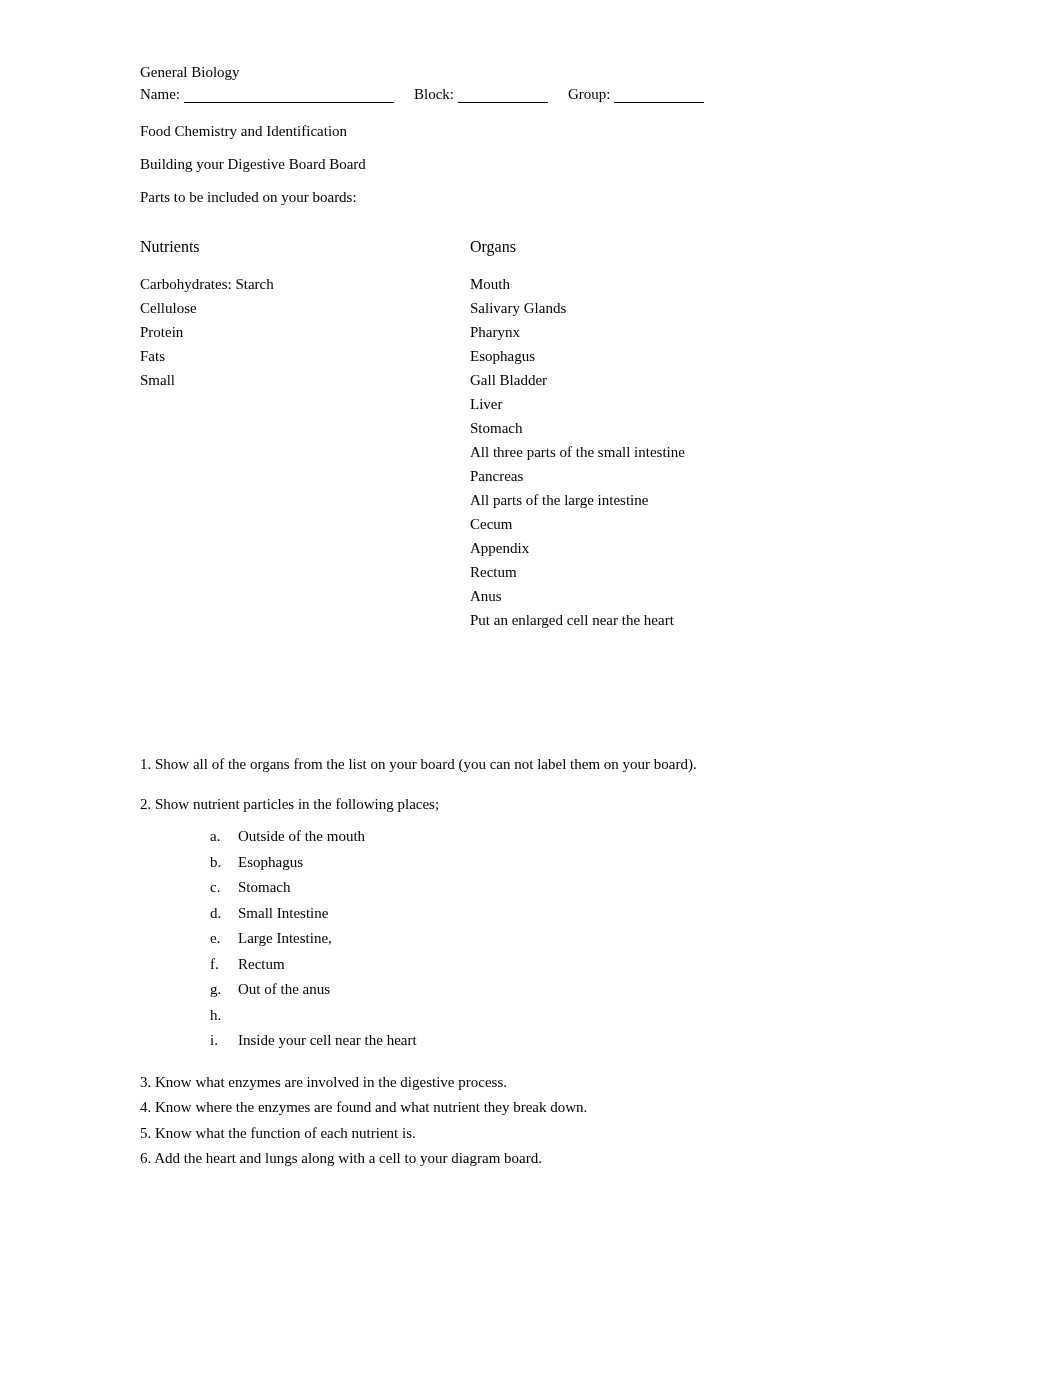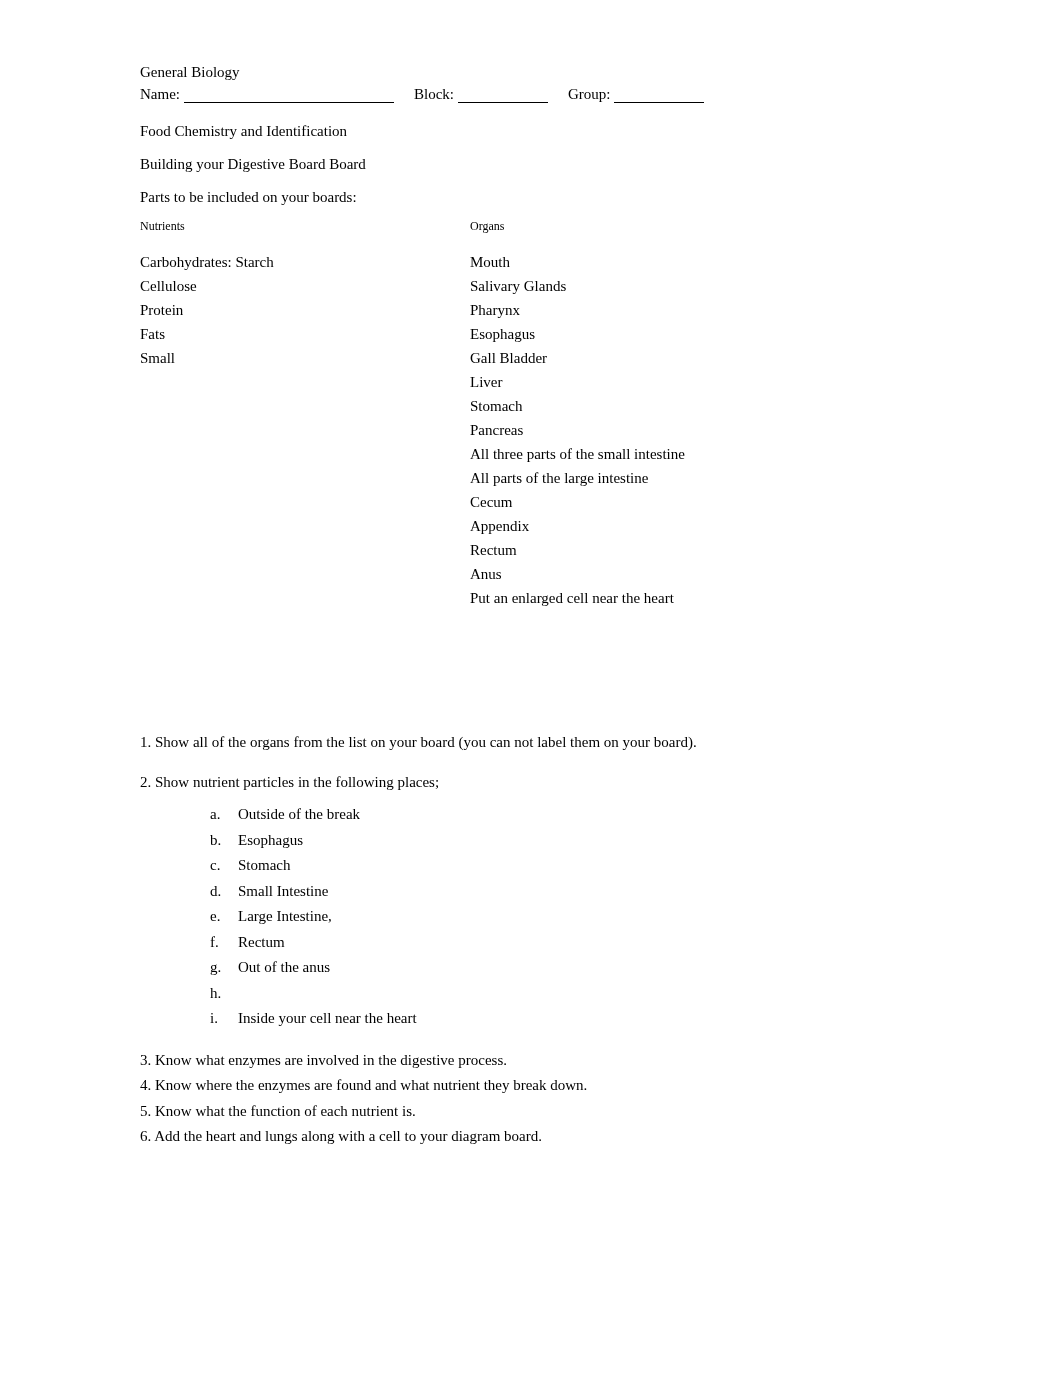--- a/index.html
+++ b/index.html
@@ -63,35 +63,35 @@
     .food-chemistry {
       font-size: 15px;
       margin-bottom: 16px;
     }
     .building-digestive {
       font-size: 15px;
       margin-bottom: 16px;
     }
     .parts-included {
       font-size: 15px;
-      margin-bottom: 13px;
+      margin-bottom: 32px;
     }
     .two-columns {
       display: flex;
       gap: 0;
       margin-bottom: 20px;
     }
     .column-left {
       width: 330px;
     }
     .column-right {
       flex: 1;
     }
     .column-header {
-      font-size: 12px;
+      font-size: 16px;
       font-weight: normal;
       margin-bottom: 16px;
     }
     .list-item {
       font-size: 15px;
       line-height: 1.6;
     }
     .questions-section {
       margin-top: 120px;
     }
@@ -163,43 +163,43 @@
     <div class="column-right">
       <div class="column-header">Organs</div>
       <div>
         <div class="list-item">Mouth</div>
         <div class="list-item">Salivary Glands</div>
         <div class="list-item">Pharynx</div>
         <div class="list-item">Esophagus</div>
         <div class="list-item">Gall Bladder</div>
         <div class="list-item">Liver</div>
         <div class="list-item">Stomach</div>
+        <div class="list-item">All three parts of the small intestine</div>
         <div class="list-item">Pancreas</div>
-        <div class="list-item">All three parts of the small intestine</div>
         <div class="list-item">All parts of the large intestine</div>
         <div class="list-item">Cecum</div>
         <div class="list-item">Appendix</div>
         <div class="list-item">Rectum</div>
         <div class="list-item">Anus</div>
         <div class="list-item">Put an enlarged cell near the heart</div>
       </div>
     </div>
 
   </div>
 
   <div class="questions-section">
 
     <div class="question">1. Show all of the organs from the list on your board (you can not label them on your board).</div>
 
     <div class="question">
       <div>2. Show nutrient particles in the following places;</div>
       <div class="sub-list">
         <div class="sub-item">
           <span class="sub-item-label">a.</span>
-          <span>Outside of the break</span>
+          <span>Outside of the mouth</span>
         </div>
         <div class="sub-item">
           <span class="sub-item-label">b.</span>
           <span>Esophagus</span>
         </div>
         <div class="sub-item">
           <span class="sub-item-label">c.</span>
           <span>Stomach</span>
         </div>
         <div class="sub-item">

